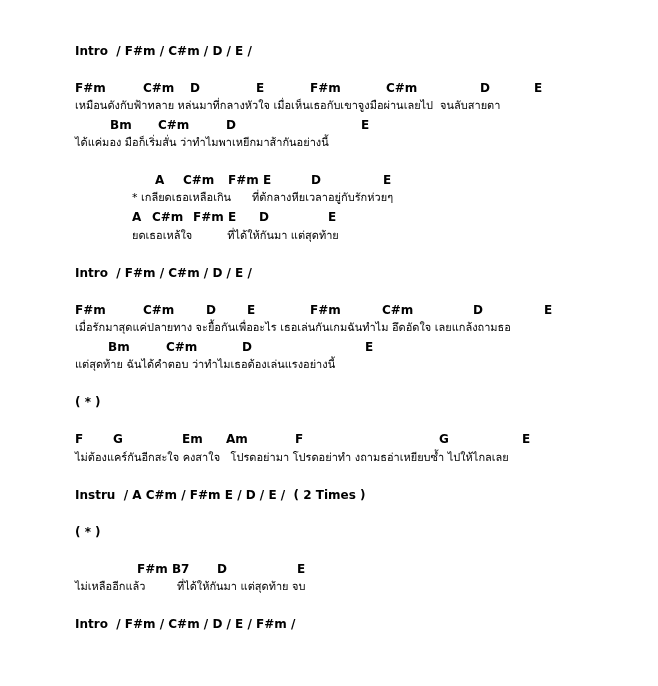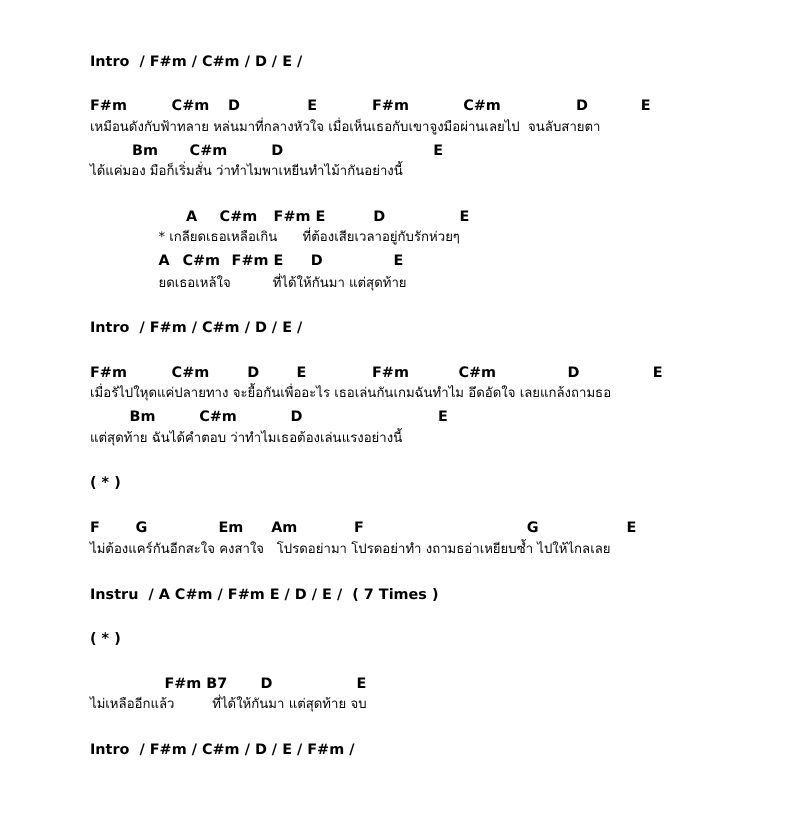--- a/index.html
+++ b/index.html
@@ -31,33 +31,33 @@
   <div class="line" style="top:98px">
     <span class="t" style="left:75px">เหมือนดังกับฟ้าทลาย หล่นมาที่กลางหัวใจ เมื่อเห็นเธอกับเขาจูงมือผ่านเลยไป  จนลับสายตา</span>
   </div>
   <div class="line" style="top:117px">
     <span class="b" style="left:110px">Bm</span>
     <span class="b" style="left:158px">C#m</span>
     <span class="b" style="left:226px">D</span>
     <span class="b" style="left:361px">E</span>
   </div>
   <div class="line" style="top:135px">
-    <span class="t" style="left:75px">ได้แค่มอง มือก็เริ่มสั่น ว่าทำไมพาเหยีนทำไม้ากันอย่างนี้</span>
+    <span class="t" style="left:75px">ได้แค่มอง มือก็เริ่มสั่น ว่าทำไมพาเหยีกมาส้ากันอย่างนี้</span>
   </div>
 
   <div class="line" style="top:172px">
     <span class="b" style="left:155px">A</span>
     <span class="b" style="left:183px">C#m</span>
     <span class="b" style="left:228px">F#m</span>
     <span class="b" style="left:263px">E</span>
     <span class="b" style="left:311px">D</span>
     <span class="b" style="left:383px">E</span>
   </div>
   <div class="line" style="top:190px">
-    <span class="t" style="left:132px">* เกลียดเธอเหลือเกิน      ที่ต้องเสียเวลาอยู่กับรักห่วยๆ</span>
+    <span class="t" style="left:132px">* เกลียดเธอเหลือเกิน      ที่ต้กลางหียเวลาอยู่กับรักห่วยๆ</span>
   </div>
   <div class="line" style="top:209px">
     <span class="b" style="left:132px">A</span>
     <span class="b" style="left:152px">C#m</span>
     <span class="b" style="left:193px">F#m</span>
     <span class="b" style="left:228px">E</span>
     <span class="b" style="left:259px">D</span>
     <span class="b" style="left:328px">E</span>
   </div>
   <div class="line" style="top:228px">
@@ -72,21 +72,21 @@
     <span class="b" style="left:75px">F#m</span>
     <span class="b" style="left:143px">C#m</span>
     <span class="b" style="left:206px">D</span>
     <span class="b" style="left:247px">E</span>
     <span class="b" style="left:310px">F#m</span>
     <span class="b" style="left:382px">C#m</span>
     <span class="b" style="left:473px">D</span>
     <span class="b" style="left:544px">E</span>
   </div>
   <div class="line" style="top:320px">
-    <span class="t" style="left:75px">เมื่อรัไปใหุดแค่ปลายทาง จะยื้อกันเพื่ออะไร เธอเล่นกันเกมฉันทำไม อึดอัดใจ เลยแกล้งถามธอ</span>
+    <span class="t" style="left:75px">เมื่อรักมาสุดแค่ปลายทาง จะยื้อกันเพื่ออะไร เธอเล่นกันเกมฉันทำไม อึดอัดใจ เลยแกล้งถามธอ</span>
   </div>
   <div class="line" style="top:339px">
     <span class="b" style="left:108px">Bm</span>
     <span class="b" style="left:166px">C#m</span>
     <span class="b" style="left:242px">D</span>
     <span class="b" style="left:365px">E</span>
   </div>
   <div class="line" style="top:357px">
     <span class="t" style="left:75px">แต่สุดท้าย ฉันได้คำตอบ ว่าทำไมเธอต้องเล่นแรงอย่างนี้</span>
   </div>
@@ -102,21 +102,21 @@
     <span class="b" style="left:226px">Am</span>
     <span class="b" style="left:295px">F</span>
     <span class="b" style="left:439px">G</span>
     <span class="b" style="left:522px">E</span>
   </div>
   <div class="line" style="top:450px">
     <span class="t" style="left:75px">ไม่ต้องแคร์กันอีกสะใจ คงสาใจ   โปรดอย่ามา โปรดอย่าทำ งถามธอ่าเหยียบซ้ำ ไปให้ไกลเลย</span>
   </div>
 
   <div class="line" style="top:487px">
-    <span class="b" style="left:75px">Instru  / A C#m / F#m E / D / E /  ( 7 Times )</span>
+    <span class="b" style="left:75px">Instru  / A C#m / F#m E / D / E /  ( 2 Times )</span>
   </div>
 
   <div class="line" style="top:524px">
     <span class="b" style="left:75px">( * )</span>
   </div>
 
   <div class="line" style="top:561px">
     <span class="b" style="left:137px">F#m B7</span>
     <span class="b" style="left:217px">D</span>
     <span class="b" style="left:297px">E</span>

